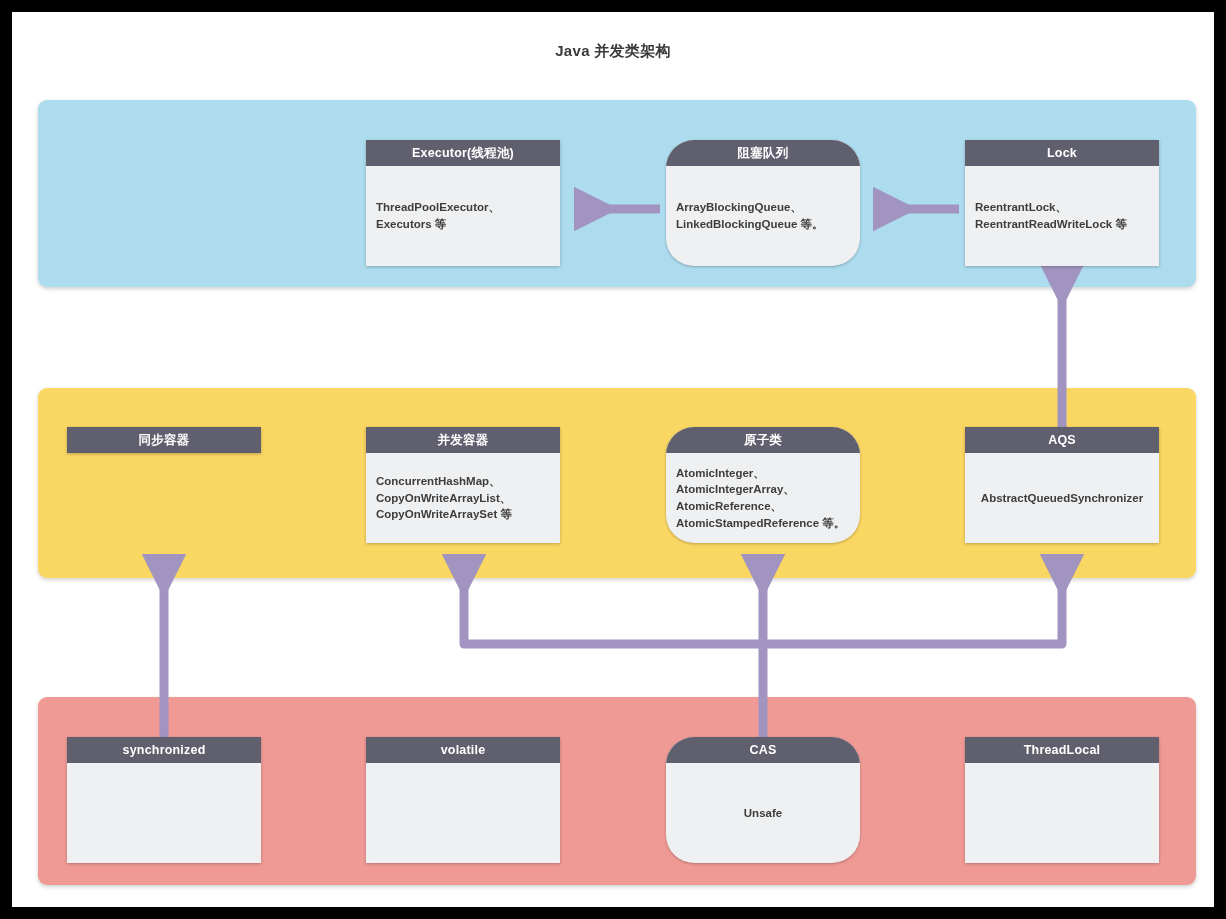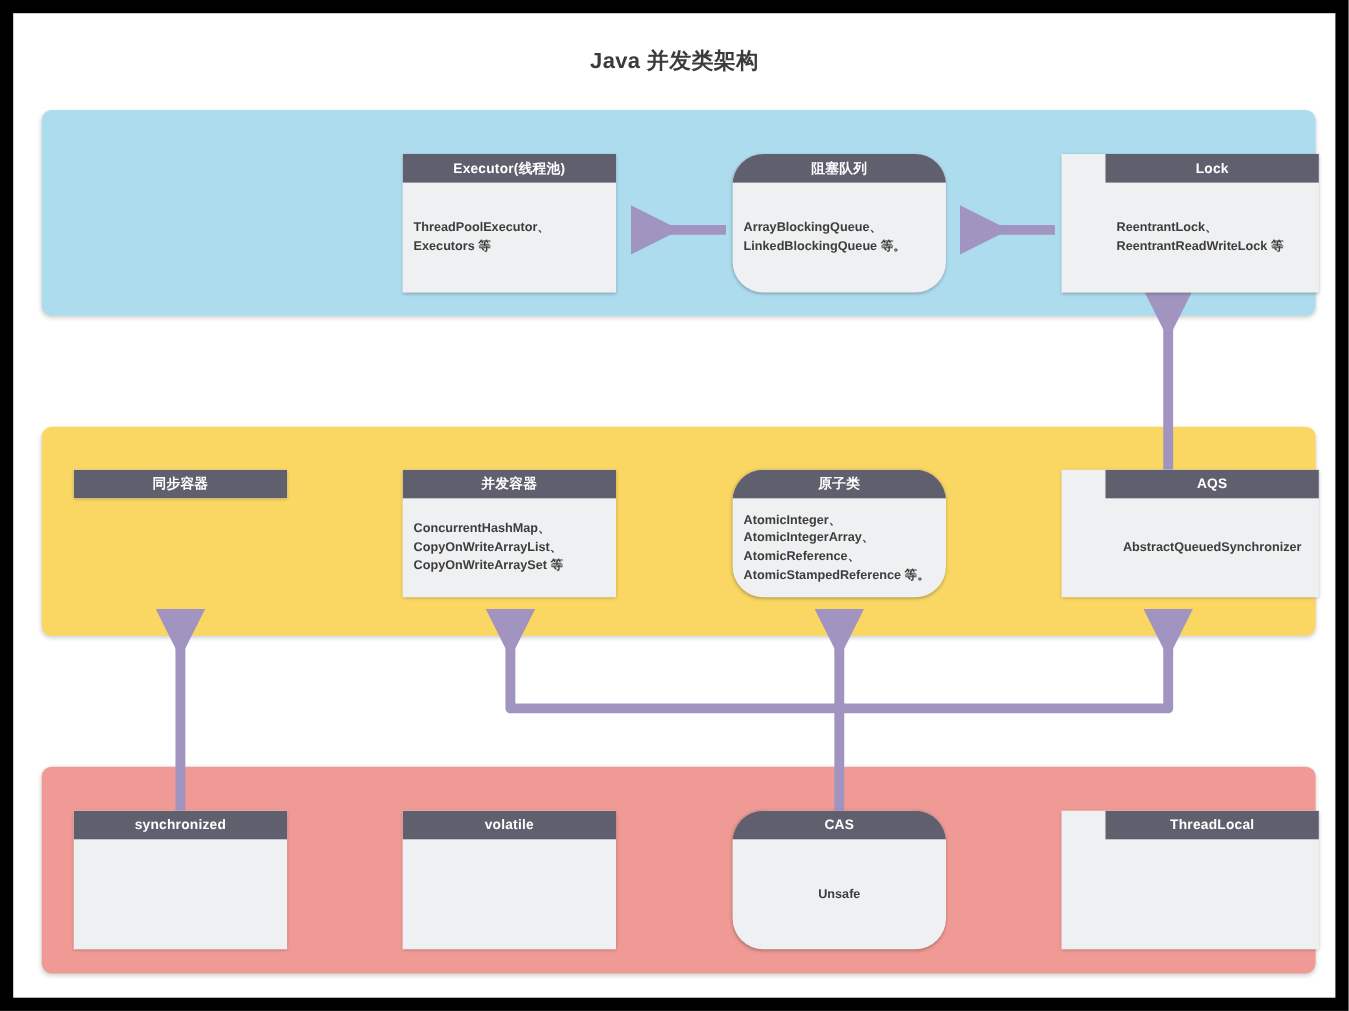--- a/index.html
+++ b/index.html
@@ -12,21 +12,21 @@
   #canvas{
     position:absolute;
     left:12px;top:12px;
     width:1202px;height:895px;
     background:#ffffff;
   }
   #title{
     position:absolute;
     left:0;top:30px;width:1202px;
     text-align:center;
-    font-size:20px;font-weight:bold;color:#3b3b3b;
+    font-size:15px;font-weight:bold;color:#3b3b3b;
     letter-spacing:.3px;
   }
 
   
   .band{
     position:absolute;
     border-radius:9px;
     box-shadow:0 2px 4px rgba(0,0,0,.18);
   }
   #band-blue  { left:26px; top:88px;  width:1158px; height:187px; background:#aedcef; }
@@ -58,21 +58,21 @@
     display:flex;
     align-items:center;
   }
   .card.h-top  .card-body{ height:100px; }
   .card.h-mid  .card-body{ height:90px;  }
   .card.h-bot  .card-body{ height:100px; justify-content:center; }
   .card-body.center{ justify-content:center; text-align:center; }
   .card-body .lines{ white-space:pre-line; }
 
   
-  .c0{ left:55px; } .c1{ left:354px; } .c2{ left:654px;border-radius:28px; } .c3{ left:953px;padding-left:40px; }
+  .c0{ left:55px; } .c1{ left:354px; } .c2{ left:654px;border-radius:28px; } .c3{ left:953px; }
 
   
   .r-top{ top:128px; } .r-mid{ top:415px; } .r-bot{ top:725px; }
 
   
   #arrows{
     position:absolute;left:0;top:0;
     width:1202px;height:895px;
     pointer-events:none;
   }

